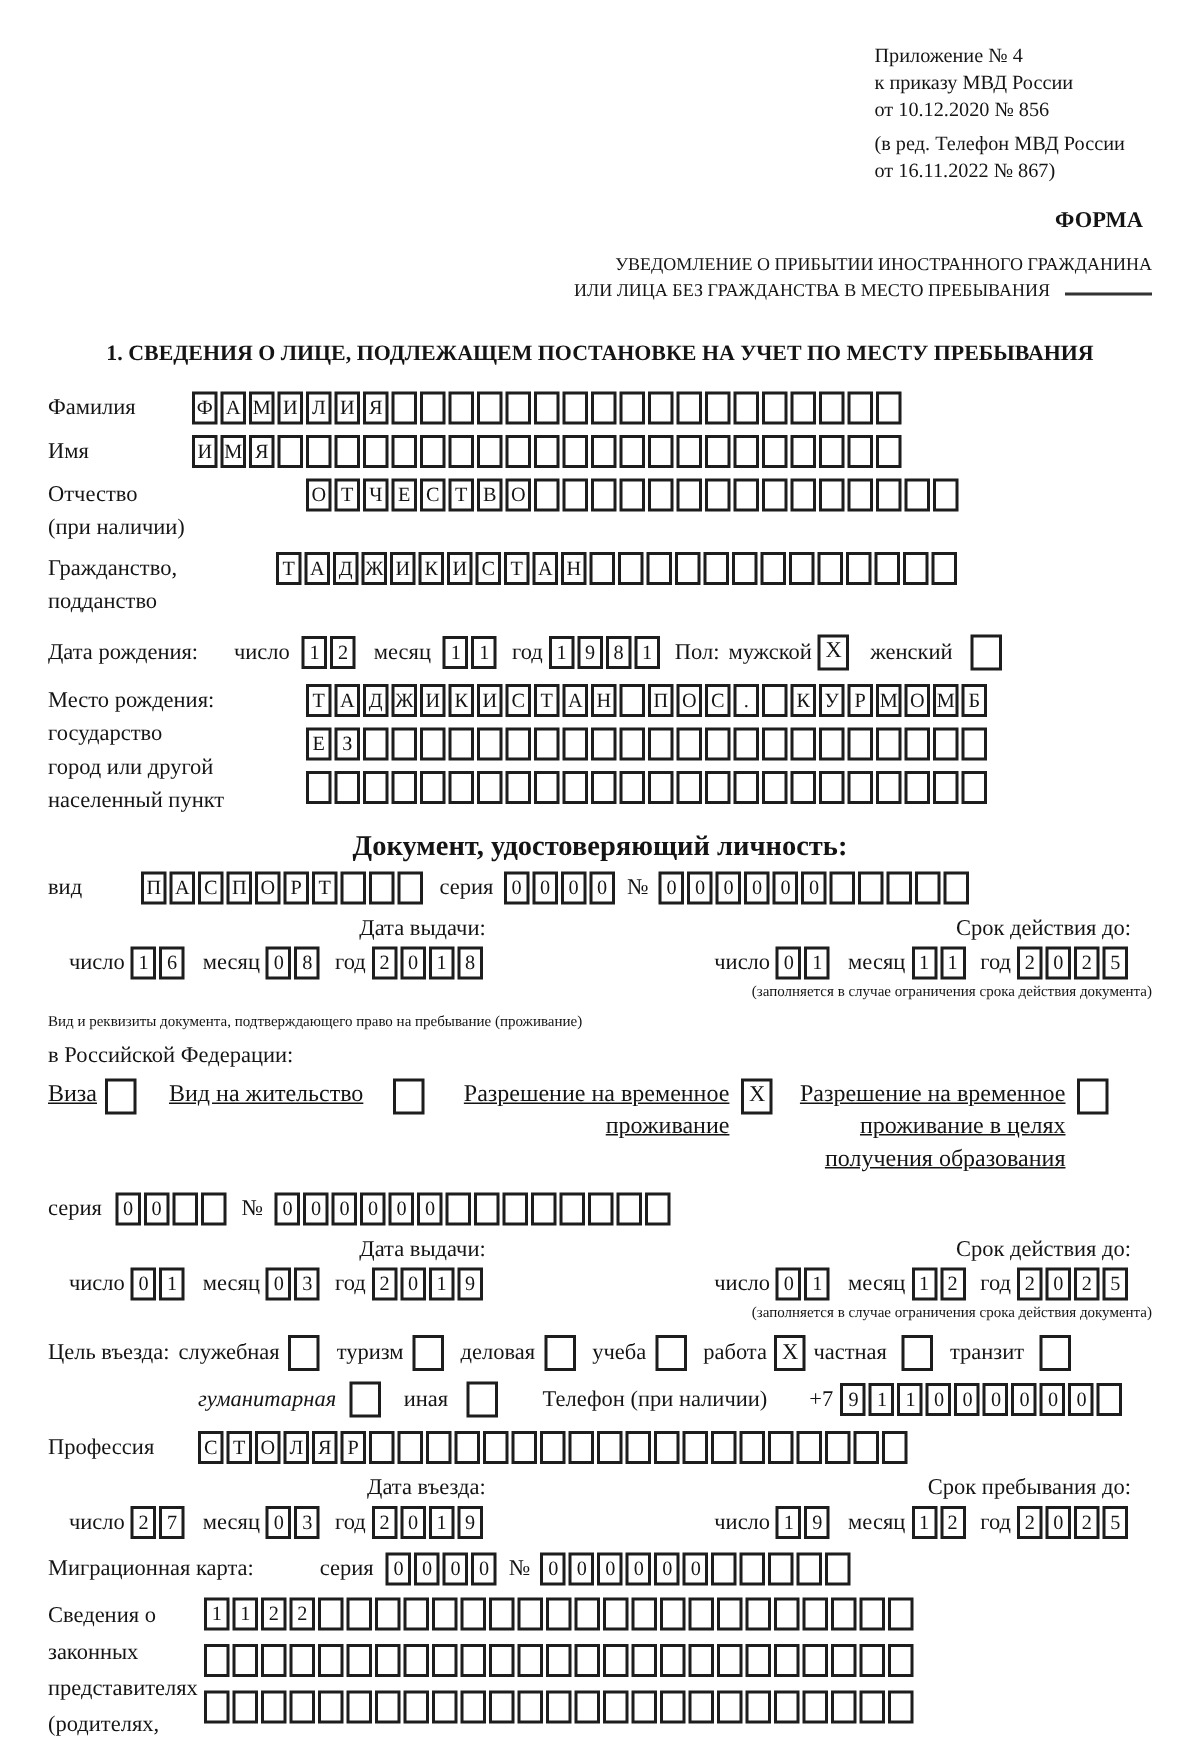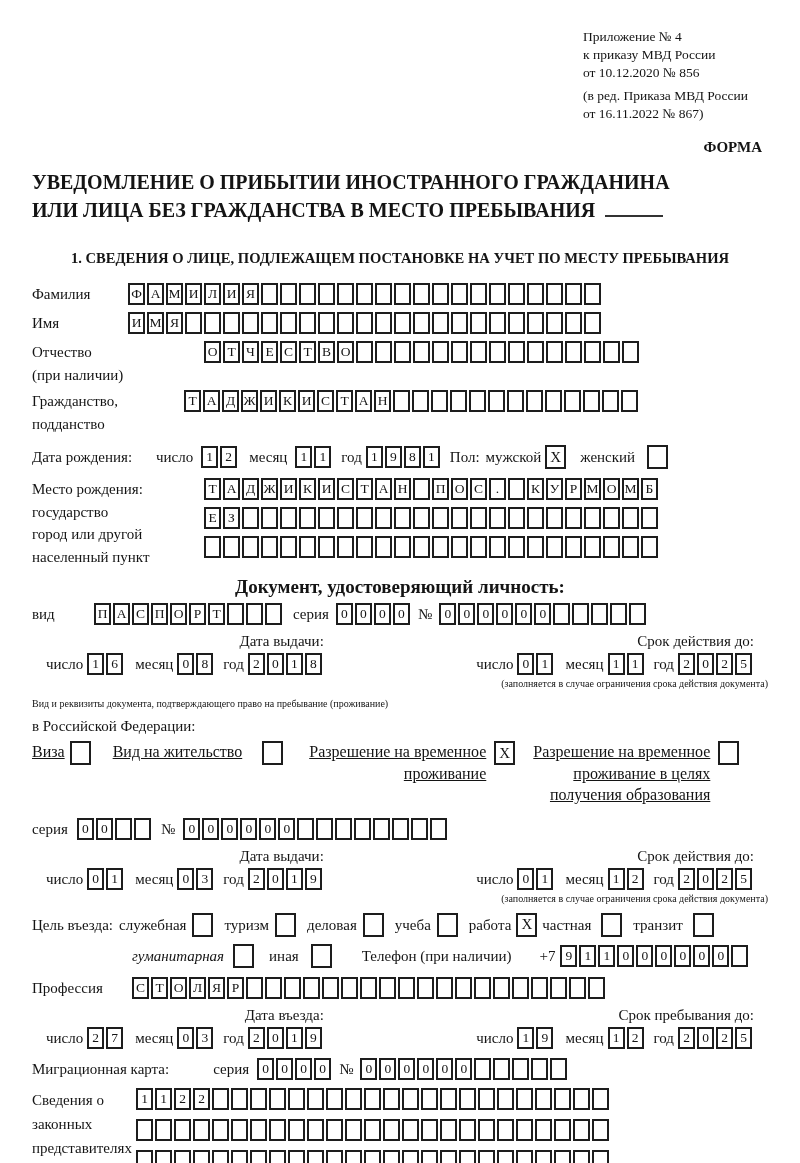--- a/index.html
+++ b/index.html
@@ -8,21 +8,21 @@
     width:800px; height:1163px; overflow:hidden;
     font-family:"Liberation Serif","DejaVu Serif",serif;
     color:#141414;
   }
   .page { padding:28px 32px 0 32px; }
 
   .hdr { margin-left:551px; font-size:13.5px; line-height:1.32; }
   .hdr-gap { height:6px; }
   .forma { text-align:right; font-weight:bold; font-size:15px; margin:16px 6px 0 0; }
 
-  .title { text-align:left; font-weight:bold; font-size:20px; line-height:1.4; margin-top:12px; }
+  .title { text-align:right; font-weight:normal; font-size:12px; line-height:1.4; margin-top:12px; }
   .blank-line { display:inline-block; width:58px; border-bottom:2px solid #333; margin-left:10px; vertical-align:baseline; }
 
   .sec-h { text-align:center; font-weight:bold; font-size:14.6px; margin-top:26px; }
 
   .row { display:flex; align-items:center; margin-top:7px; }
   .row.top { align-items:flex-start; }
   .lbl { font-size:15px; line-height:1.2; flex-shrink:0; }
   .lbl-col { flex-shrink:0; font-size:15px; line-height:1.5; }
 
   .cells { display:flex; flex-wrap:nowrap; }
@@ -55,21 +55,21 @@
 </head>
 <body>
 
 <div class="page">
 
   <div class="hdr">
     <div>Приложение № 4</div>
     <div>к приказу МВД России</div>
     <div>от 10.12.2020 № 856</div>
     <div class="hdr-gap"></div>
-    <div>(в ред. Приказа МВД России</div>
+    <div>(в ред. Телефон МВД России</div>
     <div>от 16.11.2022 № 867)</div>
   </div>
 
   <div class="forma">ФОРМА</div>
 
   <div class="title">
     <div>УВЕДОМЛЕНИЕ О ПРИБЫТИИ ИНОСТРАННОГО ГРАЖДАНИНА</div>
     <div>
       <span>ИЛИ ЛИЦА БЕЗ ГРАЖДАНСТВА В МЕСТО ПРЕБЫВАНИЯ</span><span class="blank-line"></span>
     </div>

